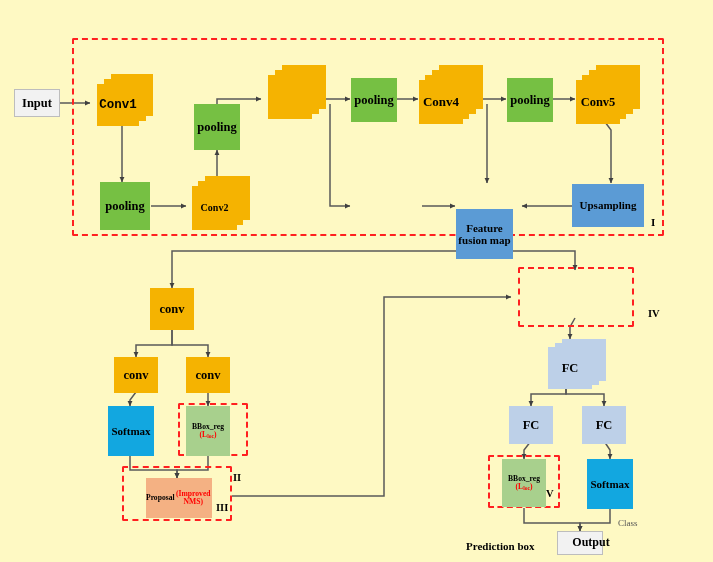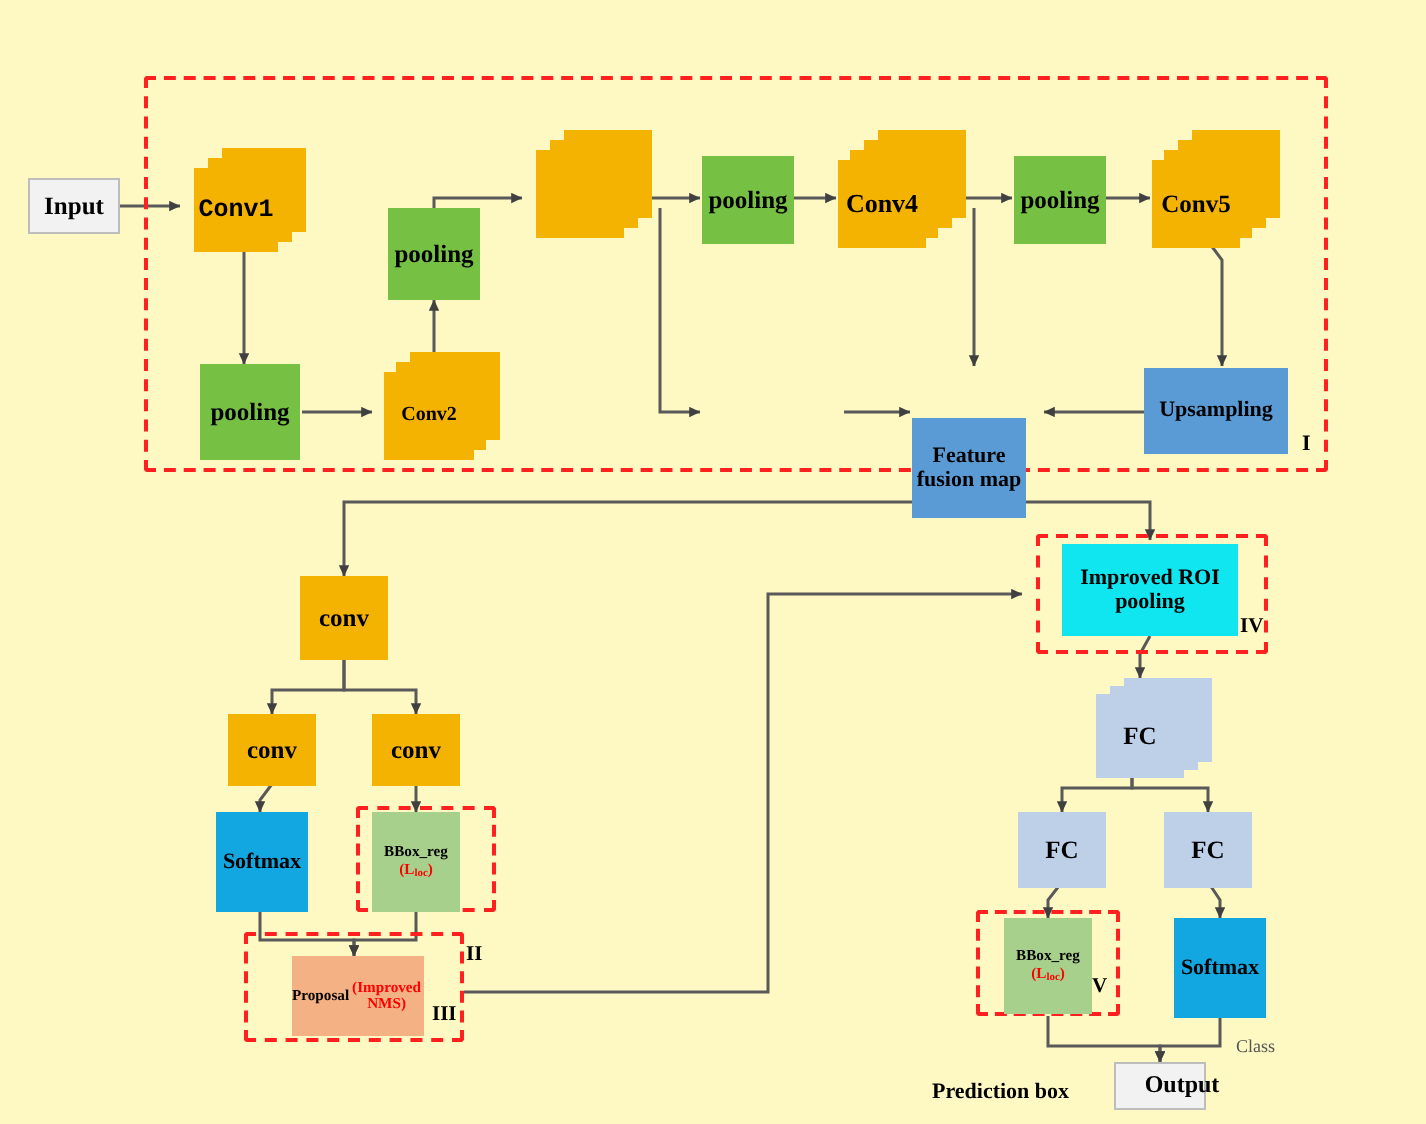--- a/index.html
+++ b/index.html
@@ -170,22 +170,21 @@
     </span>
   </div>
   <div class="rn" style="left:233px;top:436px;font-size:10.5px;margin-top:36px;">II</div>
 
   <div class="node salmon" style="left:146px;top:478px;width:66px;height:40px;font-size:7.6px;flex-direction:row;">
     <span>Proposal</span>
     <span class="red">(Improved NMS)</span>
   </div>
   <div class="rn" style="left:216px;top:502px;font-size:10.5px;">III</div>
 
-  <div class="node cyan" style="left:531px;top:272px;width:88px;height:46px;font-size:11px;padding:0 3px;">Improved ROI pooling</div>
-  <div class="rn" style="left:620px;top:308px;font-size:10.5px;">IV</div>
+  <div class="rn" style="left:648px;top:308px;font-size:10.5px;">IV</div>
 
   <div class="stack" style="left:548px;top:339px;">
     <i class="fc" style="left:14px;top:0;width:44px;height:42px;"></i>
     <i class="fc" style="left:7px;top:4px;width:44px;height:42px;"></i>
   </div>
   <div class="node fc" style="left:548px;top:347px;width:44px;height:42px;font-size:12.5px;">FC</div>
 
   <div class="node fc" style="left:509px;top:406px;width:44px;height:38px;font-size:12.5px;">FC</div>
   <div class="node fc" style="left:582px;top:406px;width:44px;height:38px;font-size:12.5px;">FC</div>
 

